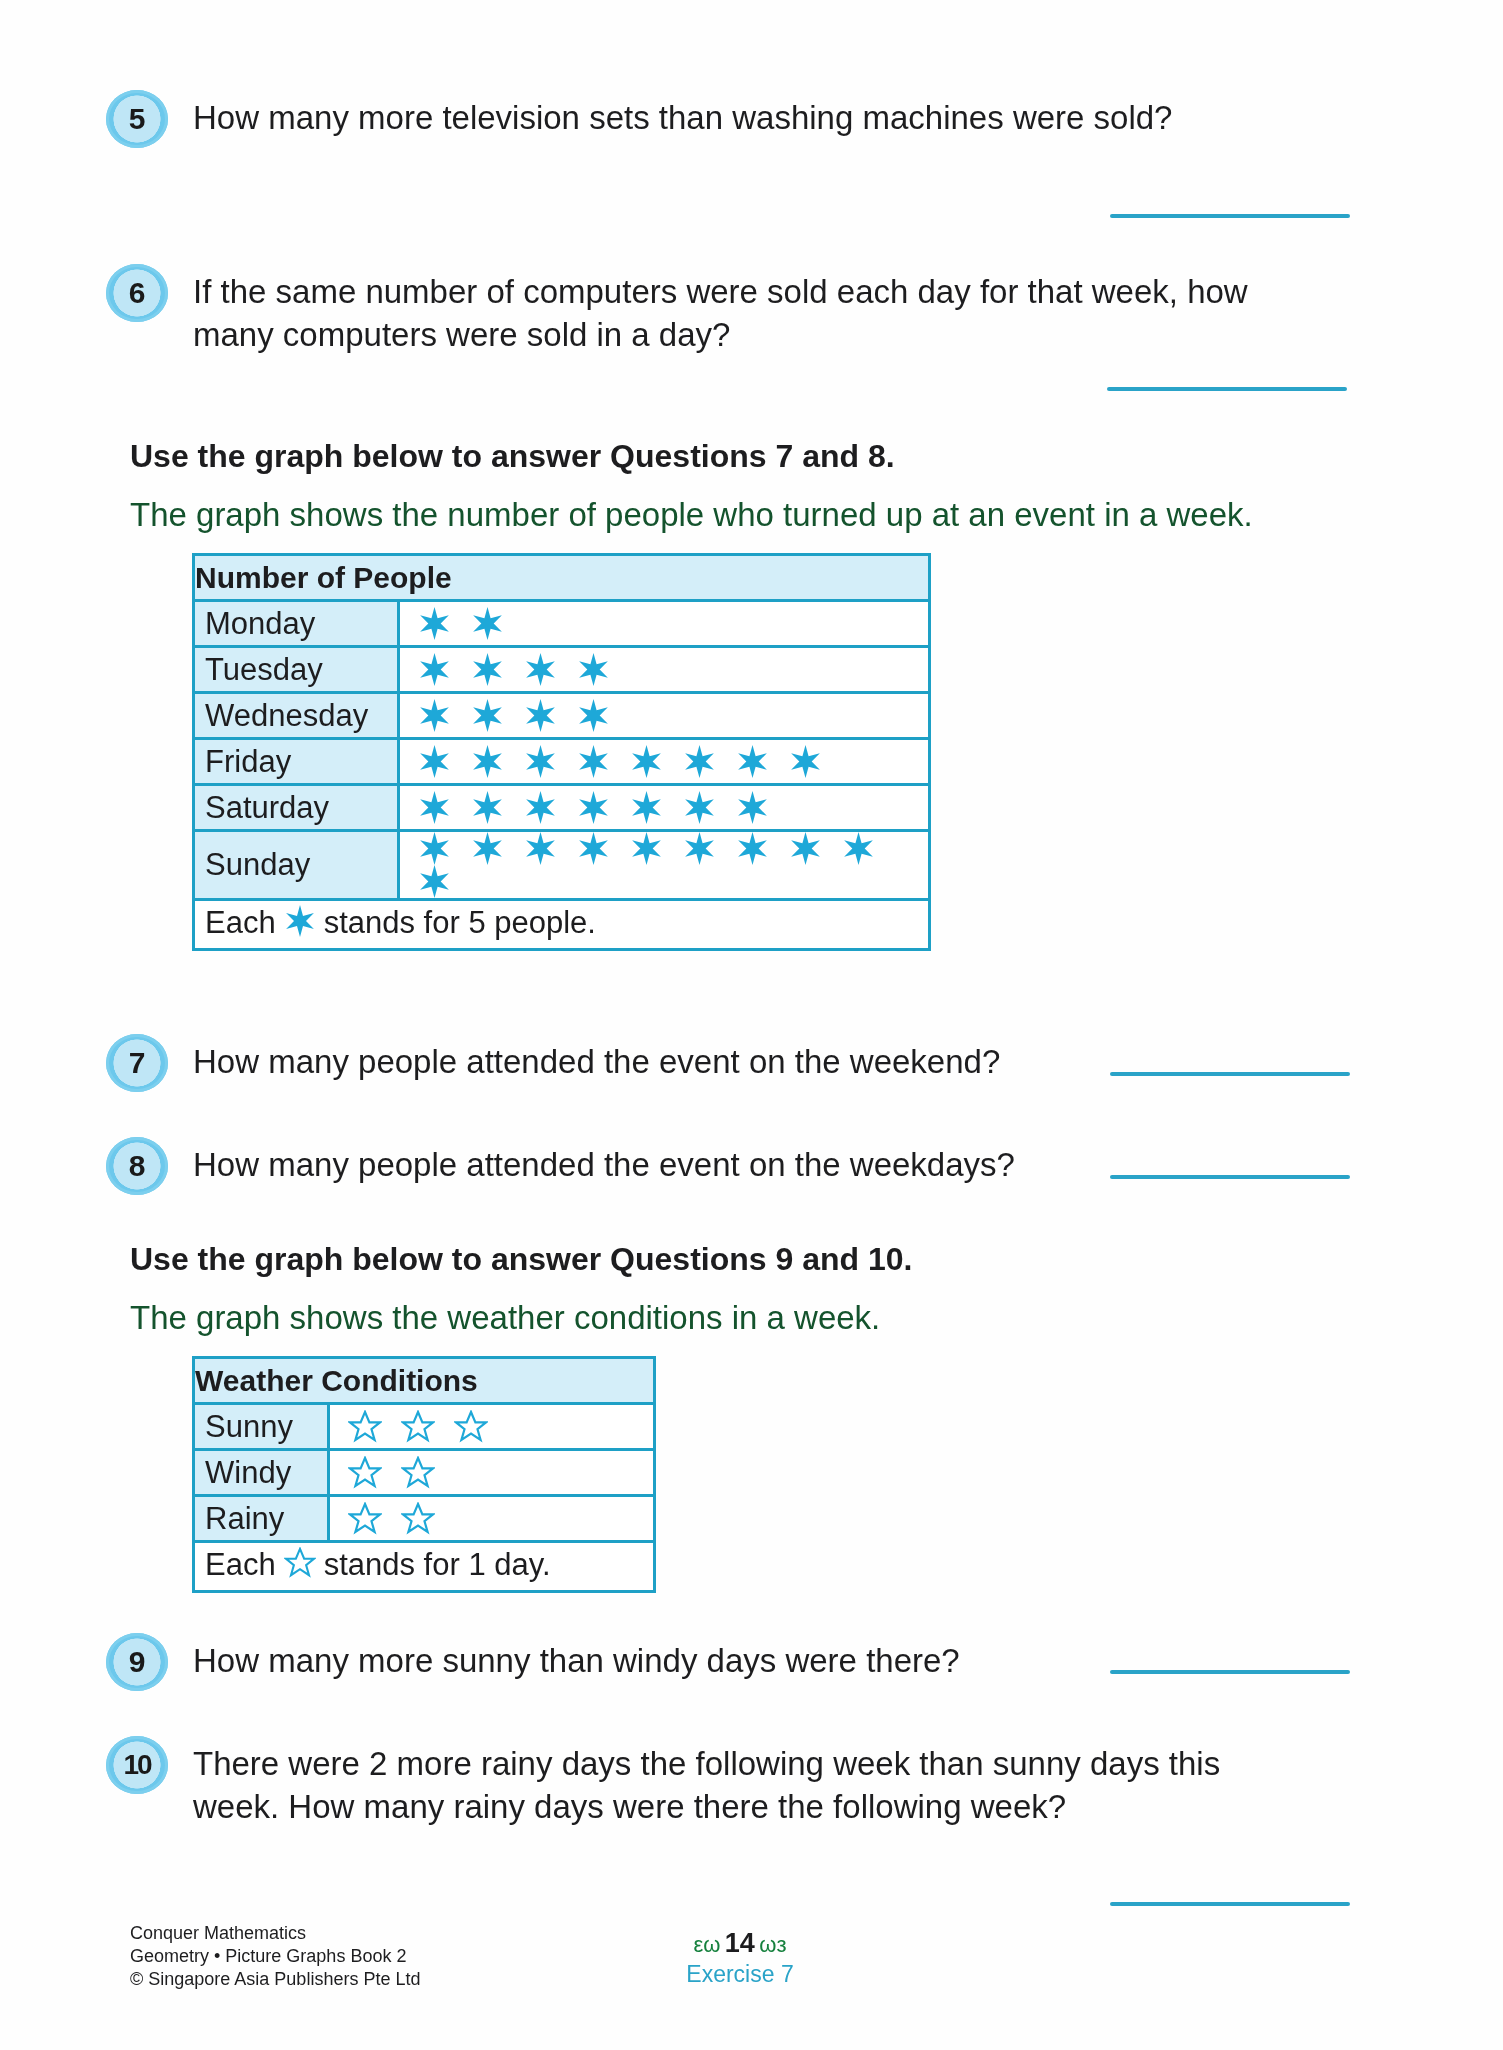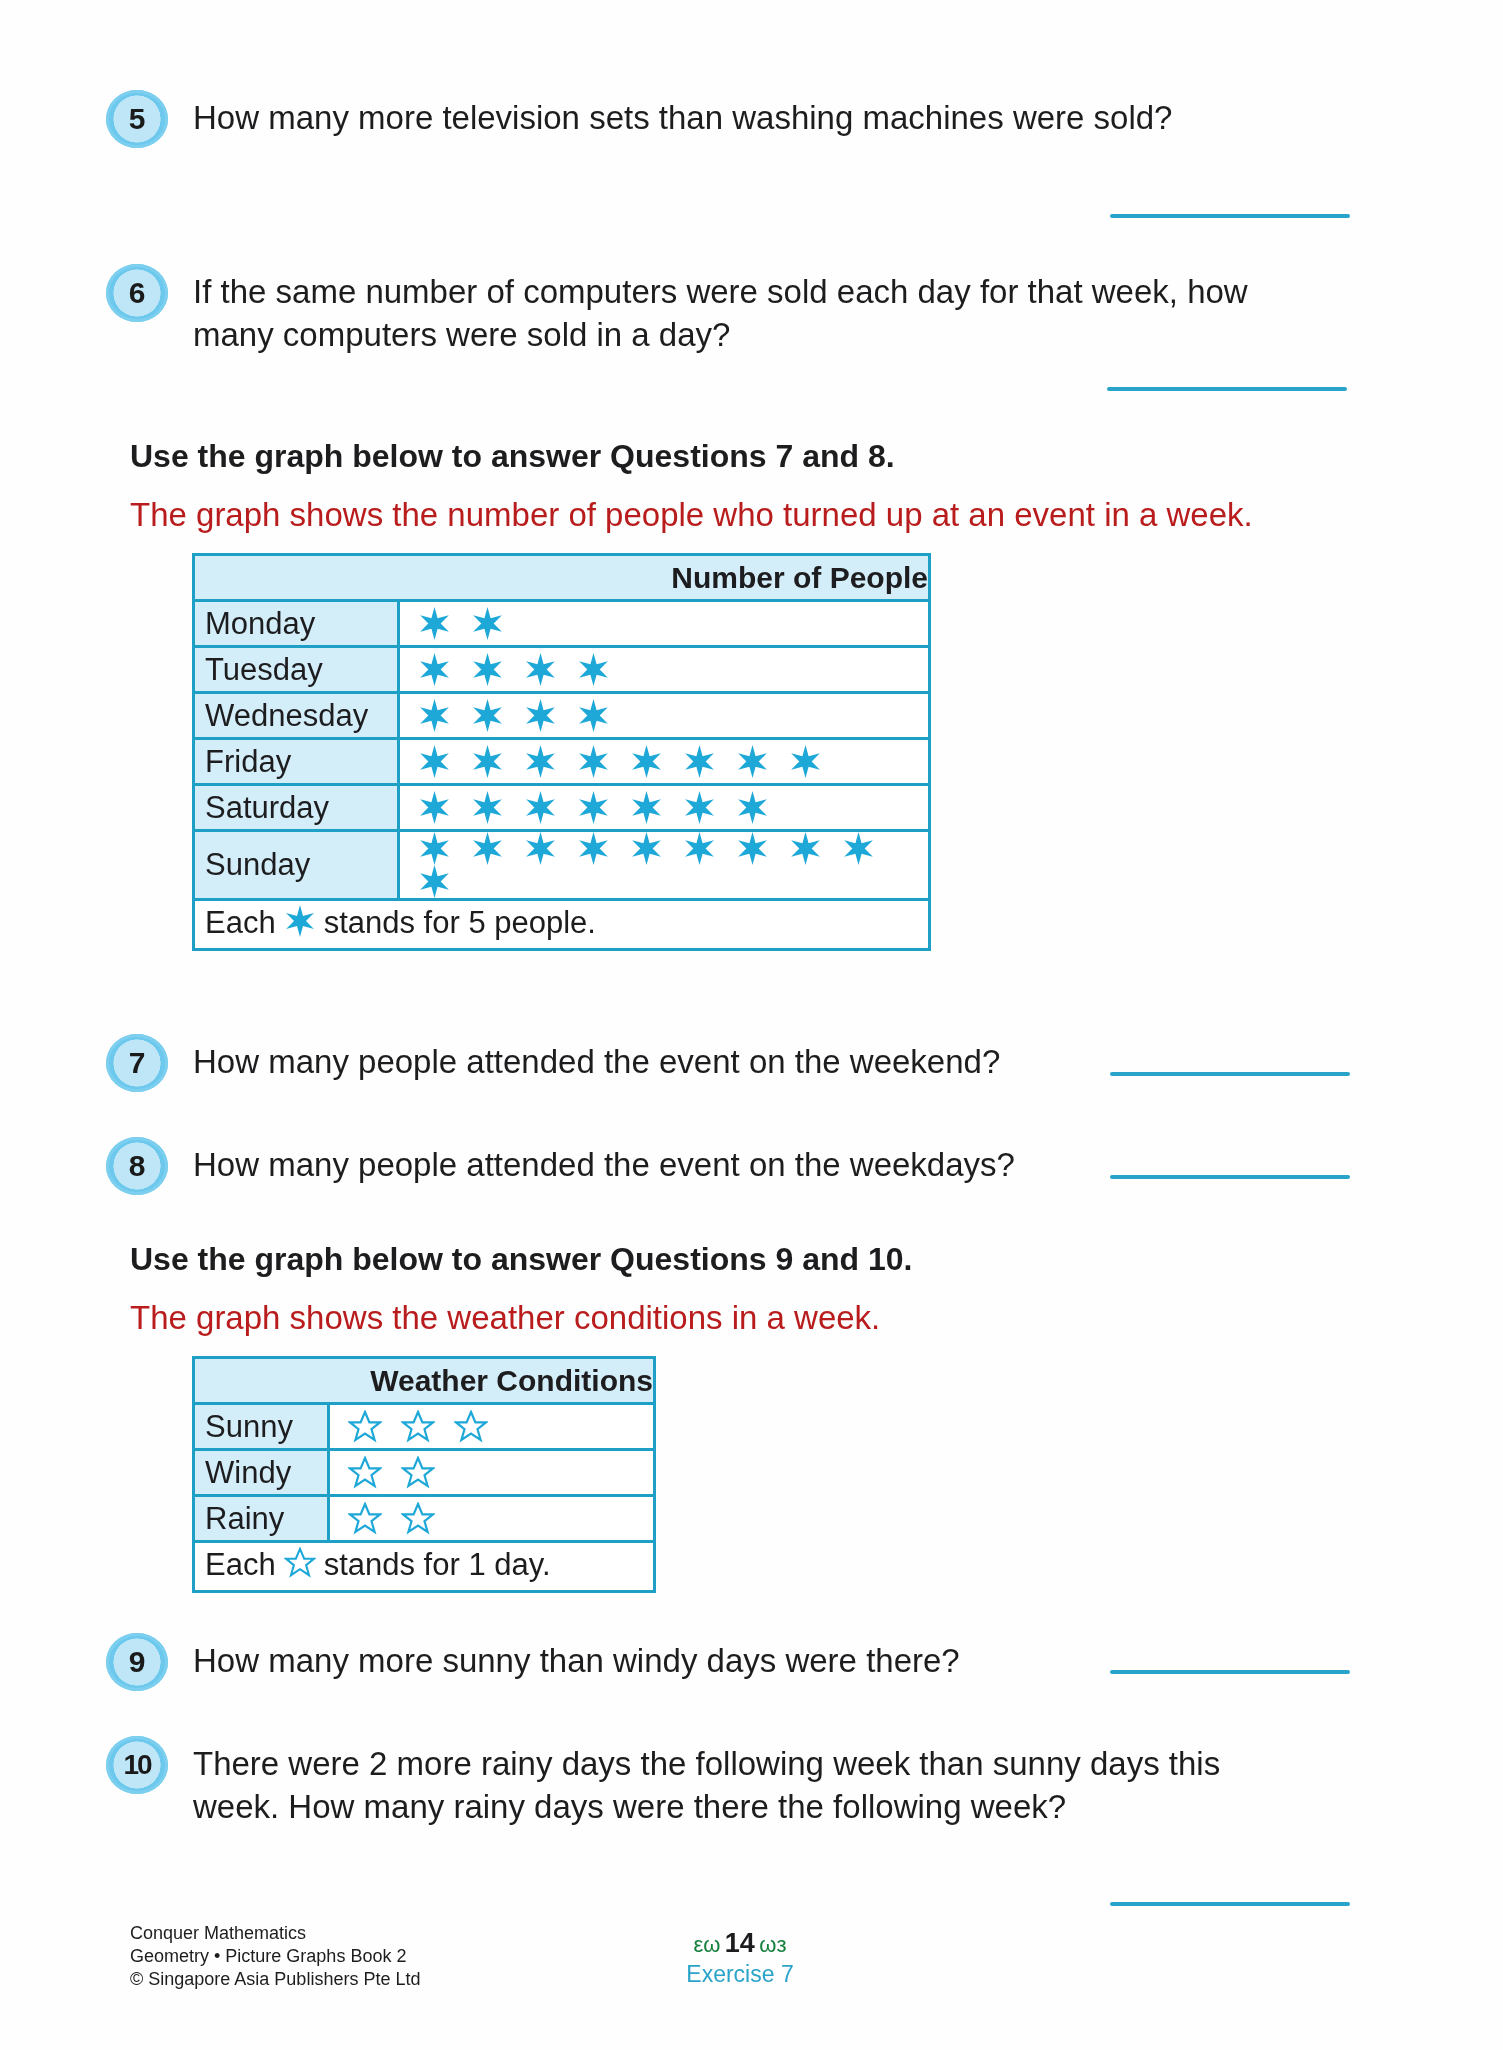--- a/index.html
+++ b/index.html
@@ -12,25 +12,25 @@
     position: absolute; width: 62px; height: 58px; border-radius: 50%;
     background: radial-gradient(circle at 50% 50%, #bfe6f6 0 55%, #6cc8ec 56% 100%);
     box-shadow: inset 0 0 0 3px #7ccfee;
     display: flex; align-items: center; justify-content: center;
     font-weight: bold; font-size: 30px; color: #1a1a1a;
   }
   .bubble.small-num { font-size: 28px; letter-spacing: -2px; }
   .qtext { position: absolute; left: 193px; font-size: 33px; line-height: 44px; color: #1d1d1f; }
   .ansline { position: absolute; left: 1110px; width: 240px; height: 4px; background: #2aa3c8; border-radius: 2px; }
   .heading { position: absolute; left: 130px; font-size: 32px; font-weight: bold; color: #1d1d1f; }
-  .intro { position: absolute; left: 130px; font-size: 33px; color: #b91c1c; }
+  .intro { position: absolute; left: 130px; font-size: 33px; color: #14532d; }
 
   table.pg { position: absolute; border-collapse: collapse; border: 3px solid #1ea0c6; }
   table.pg td, table.pg th { border: 3px solid #1ea0c6; padding: 0; }
-  table.pg th { background: #d4eef9; font-size: 30px; font-weight: bold; text-align: right; color: #1d1d1f; }
+  table.pg th { background: #d4eef9; font-size: 30px; font-weight: bold; text-align: left; color: #1d1d1f; }
   table.pg td.lbl { background: #d4eef9; font-size: 31px; padding-left: 10px; color: #1d1d1f; }
   table.pg td.stars { background: #ffffff; padding-left: 18px; }
   table.pg td.key { background: #ffffff; font-size: 31px; padding-left: 10px; color: #1d1d1f; }
   .star6 { display: inline-block; width: 33px; height: 33px; margin-right: 20px; vertical-align: middle; }
   .star5 { display: inline-block; width: 34px; height: 34px; margin-right: 19px; vertical-align: middle; }
   .keyicon { display: inline-block; vertical-align: middle; margin: 0 8px; }
 
   .footer-left { position: absolute; left: 130px; top: 1922px; font-size: 18px; line-height: 23px; color: #1d1d1f; }
   .footer-page { position: absolute; left: 680px; top: 1928px; width: 120px; text-align: center; }
   .footer-page .pn { font-size: 27px; font-weight: bold; color: #1d1d1f; }

